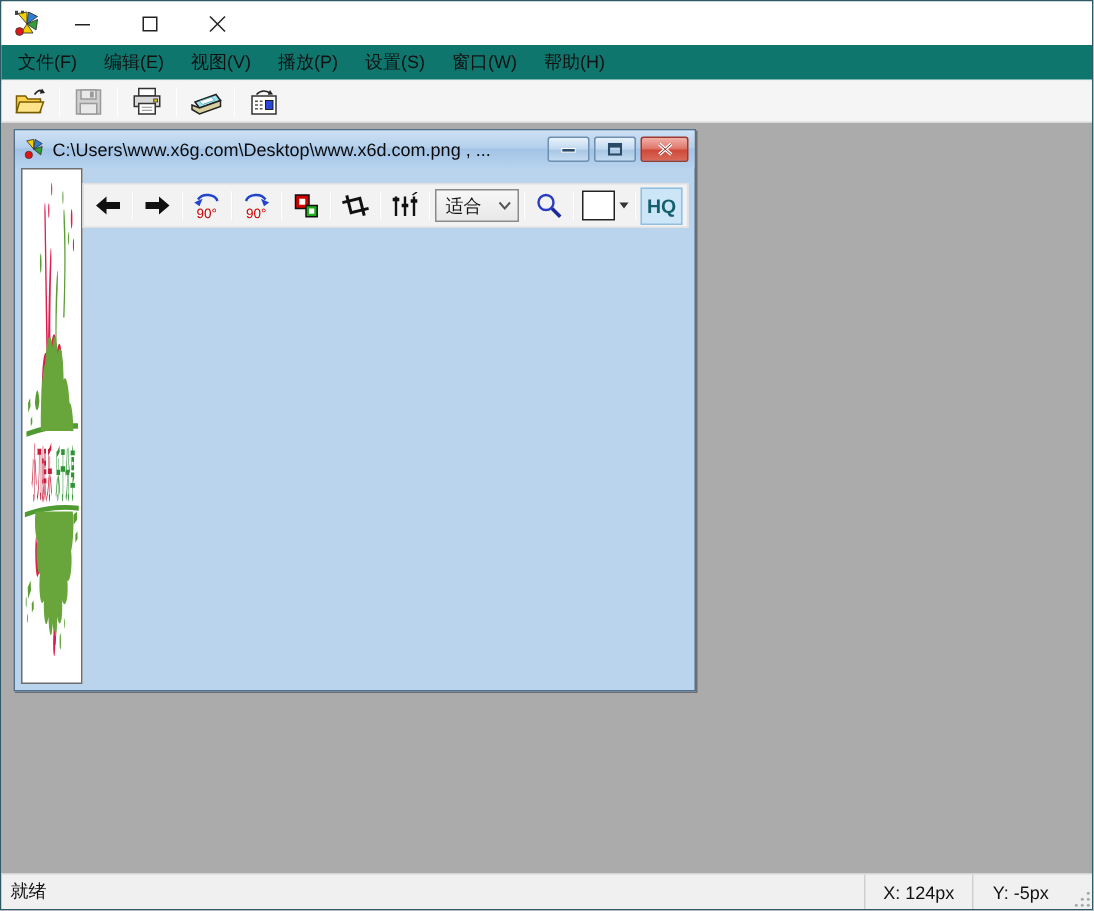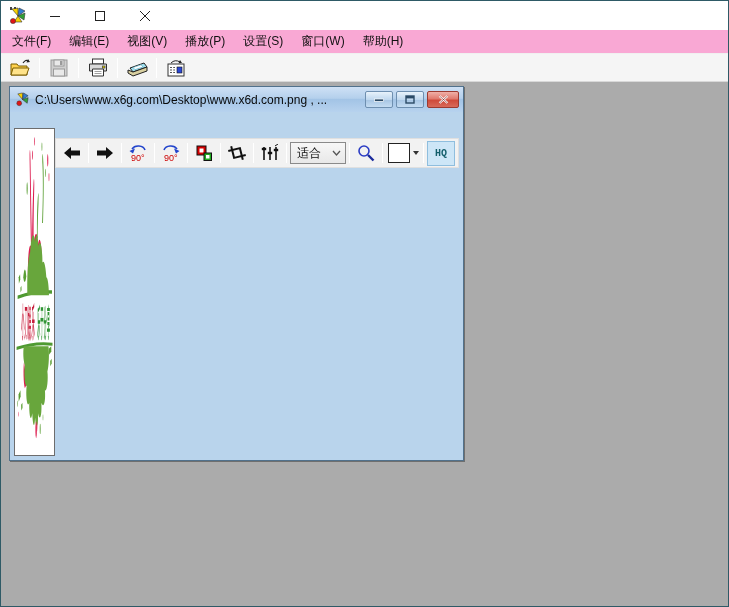--- a/index.html
+++ b/index.html
@@ -9,49 +9,49 @@
   .window { width: 729px; height: 607px; border: 1px solid #2e5a66; background:#fff; display:flex; flex-direction:column; }
 
   
   .titlebar { height: 29px; background:#fff; display:flex; align-items:center; flex:0 0 auto; }
   .titlebar .app-ico { width:18px; height:18px; margin:0 5px 0 8px; flex:0 0 auto; }
   .titlebar .title { flex:1; white-space:nowrap; overflow:hidden; text-overflow:ellipsis; font-size:12px; color:#000; }
   .cap-btn { width:45px; height:29px; display:flex; align-items:center; justify-content:center; flex:0 0 auto; }
   .cap-btn svg { display:block; }
 
   
-  .menubar { height:24px; background:#f9a8d4; display:flex; align-items:flex-end; padding-left:2px; flex:0 0 auto; border-bottom:1px solid #f0f0f0; }
+  .menubar { height:24px; background:#0f766e; display:flex; align-items:flex-end; padding-left:2px; flex:0 0 auto; border-bottom:1px solid #f0f0f0; }
   .menu-item { padding:0 9px; line-height:23px; color:#111; cursor:default; }
 
   
   .toolbar { height:28px; background:#f5f5f5; border-bottom:1px solid #d8d8d8; display:flex; align-items:center; padding-left:4px; flex:0 0 auto; }
   .tb-btn { width:30px; height:24px; display:flex; align-items:center; justify-content:center; }
   .tb-sep { width:1px; height:20px; background:#dcdcdc; border-right:1px solid #fff; margin:0 4px; }
 
   
   .mdi { flex:1 1 auto; background:#ababab; position:relative; overflow:hidden; }
 
   
-  .child { position:absolute; left:8px; top:4px; width:455px; height:375px; border:1px solid #51718c; background:#b9d4ec; display:flex; flex-direction:column; box-shadow: 1px 1px 0 rgba(0,0,0,.35); gap: 16px; }
+  .child { position:absolute; left:8px; top:4px; width:455px; height:375px; border:1px solid #51718c; background:#b9d4ec; display:flex; flex-direction:column; box-shadow: 1px 1px 0 rgba(0,0,0,.35); }
   .child-titlebar { height:25px; background:linear-gradient(180deg,#cfe1f5 0%,#b4d0ec 45%,#a3c4e6 50%,#b7d2ee 100%); display:flex; align-items:center; padding:0 4px 0 5px; flex:0 0 auto; }
   .child-titlebar .c-ico { width:15px; height:15px; margin-right:5px; flex:0 0 auto; }
   .child-titlebar .c-title { flex:1; white-space:nowrap; overflow:hidden; font-size:12px; color:#0a0a0a; }
   .cwbtn { width:28px; height:17px; border:1px solid #6e8fb0; border-radius:2px; margin-left:3px; display:flex; align-items:center; justify-content:center; background:linear-gradient(180deg,#e8f2fb,#c0d8ef 50%,#a8c6e4 55%,#c4dcf2); }
   .cwbtn.close { width:32px; border-color:#9c3a30; background:linear-gradient(180deg,#f0b0a8,#e07a6e 45%,#cf4a3a 55%,#d86a5a); }
   .child-body { flex:1 1 auto; display:flex; flex-direction:row; padding:0 4px 4px 4px; min-height:0; }
   .viewport { flex:1 1 auto; border:1px solid #6d6d6d; background:#fff; min-height:0; overflow:hidden; }
   .viewport svg { width:100%; height:100%; display:block; }
   .child-toolbar { height:30px; margin-top:10px; background:#f2f2f2; border:1px solid #e0e0e0; display:flex; align-items:center; padding:0 3px; flex:0 0 auto; }
   .cb-btn { height:24px; min-width:26px; display:flex; align-items:center; justify-content:center; }
   .cb-sep { width:1px; height:20px; background:#c9c9c9; border-right:1px solid #fff; margin:0 3px; }
   .combo { width:56px; height:22px; border:1px solid #8a8a8a; background:linear-gradient(180deg,#f7f7f7,#e8e8e8); display:flex; align-items:center; padding:0 4px 0 6px; }
   .combo .val { flex:1; font-size:12px; }
   .sq-btn { width:22px; height:20px; background:#fff; border:1px solid #222; }
   .dd-arrow { width:0; height:0; border-left:3.5px solid transparent; border-right:3.5px solid transparent; border-top:4px solid #333; margin-left:3px; }
-  .hq-btn { width:28px; height:25px; background:#cde6f7; border:1px solid #8fbede; display:flex; align-items:center; justify-content:center; font-weight:bold; font-size:10px; color:#145f6b; font-family:Liberation Mono, monospace; }
+  .hq-btn { width:28px; height:25px; background:#cde6f7; border:1px solid #8fbede; display:flex; align-items:center; justify-content:center; font-weight:bold; font-size:13px; color:#145f6b; font-family:Liberation Sans, sans-serif; }
 
   
   .statusbar { height:24px; background:#f0f0f0; border-top:1px solid #d4d4d4; display:flex; align-items:center; flex:0 0 auto; font-size:12px; }
   .sb-ready { flex:1; padding-left:6px; }
   .sb-pane { border-left:1px solid #d0d0d0; height:100%; display:flex; align-items:center; justify-content:center; }
   .sb-x { width:72px; } .sb-y { width:64px; }
   .sb-grip { width:16px; height:100%; display:flex; align-items:flex-end; justify-content:flex-end; }
 </style>
 </head>
 <body>
@@ -309,14 +309,29 @@
             <div class="dd-arrow"></div>
           </div>
           <div class="cb-sep"></div>
           <div class="hq-btn">HQ</div>
         </div>
       </div>
     </div>
 
   </div>
 
+  <div class="statusbar">
+    <div class="sb-ready">就绪</div>
+    <div class="sb-pane sb-x">X: 124px</div>
+    <div class="sb-pane sb-y">Y: -5px</div>
+    <div class="sb-grip">
+      <svg width="14" height="14" viewBox="0 0 14 14">
+        <circle cx="11.5" cy="3.5" r="1" fill="#a8a8a8"></circle>
+          <circle cx="11.5" cy="7.5" r="1" fill="#a8a8a8"></circle>
+          <circle cx="11.5" cy="11.5" r="1" fill="#a8a8a8"></circle>
+        <circle cx="7.5" cy="7.5" r="1" fill="#a8a8a8"></circle>
+          <circle cx="7.5" cy="11.5" r="1" fill="#a8a8a8"></circle>
+        <circle cx="3.5" cy="11.5" r="1" fill="#a8a8a8"></circle>
+      </svg>
+    </div>
+  </div>
 
 </div>
 
 </body></html>

